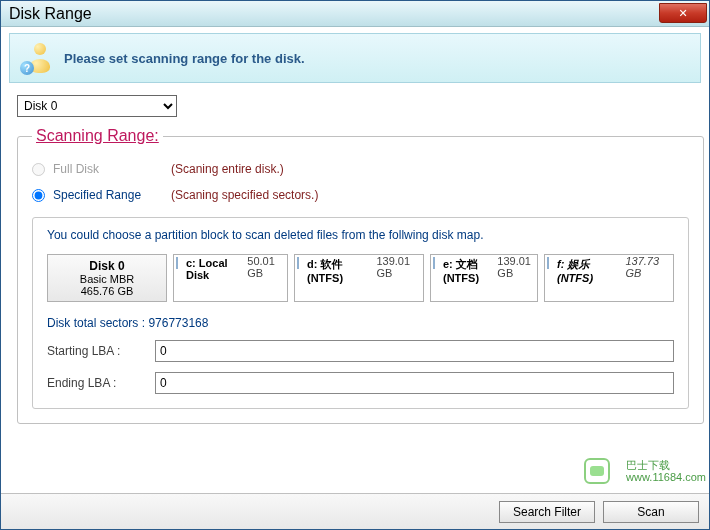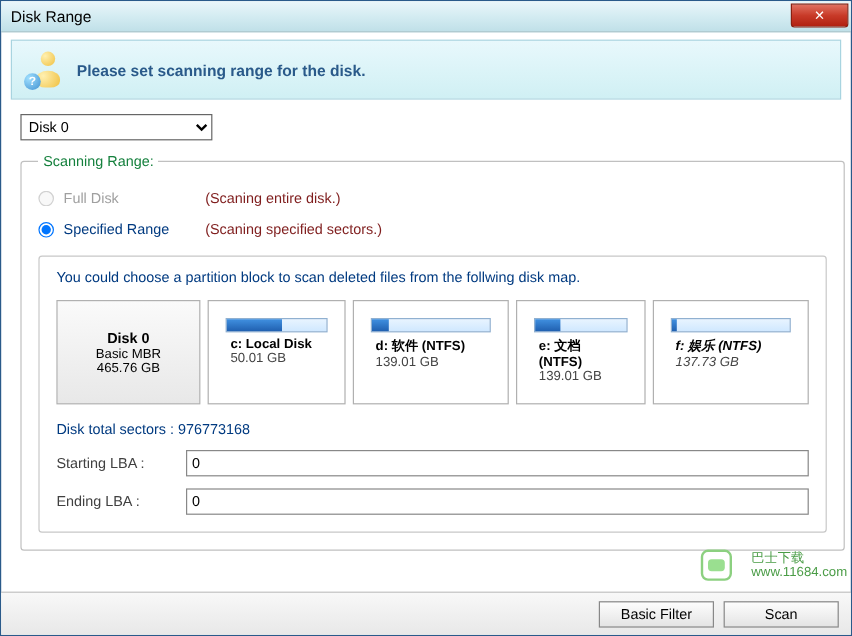--- a/index.html
+++ b/index.html
@@ -21,21 +21,21 @@
 }
 .titlebar {
   height: 26px;
   background: linear-gradient(to bottom, #eaf6fa 0%, #d4ecf2 50%, #c0e0e8 100%);
   display: flex;
   align-items: center;
   padding: 0 0 0 8px;
   border-bottom: 1px solid #a0c0c8;
   position: relative;
 }
-.titlebar-title { color: #000; font-size: 13px; }
+.titlebar-title { color: #000; font-size: 16px; }
 .close-btn {
   position: absolute;
   right: 2px;
   top: 2px;
   width: 48px;
   height: 20px;
   background: linear-gradient(to bottom, #e07060 0%, #c83a28 50%, #b02010 100%);
   border: 1px solid #8a2010;
   border-radius: 0 0 3px 3px;
   color: #fff;
@@ -101,23 +101,24 @@
   padding: 0 2px;
   background: #fff;
 }
 fieldset.range {
   margin-top: 10px;
   border: 1px solid #c0c0c0;
   border-radius: 3px;
   padding: 10px 14px 14px 14px;
 }
 fieldset.range > legend {
-  font-size: 12px;
-  color: #15803d;
+  font-size: 16px;
+  color: #be185d;
   padding: 0 4px;
+  text-decoration: underline;
 }
 .radio-row {
   display: flex;
   align-items: center;
   height: 24px;
   margin: 2px 0;
   gap: 8px;
 }
 .radio-row span.lbl { width: 110px; color: #003a80; }
 .radio-row span.hint { color: #7f1d1d; }
@@ -142,24 +143,24 @@
   background: linear-gradient(to bottom, #fafafa 0%, #e8e8e8 100%);
   padding: 4px 8px;
   text-align: center;
   font-size: 11px;
   display:flex;flex-direction:column;justify-content:center;
 }
 .disk-header .dh-name { font-weight: bold; font-size: 12px; }
 .partition {
   border: 1px solid #b0b0b0;
   background: #fff;
-  padding: 12px;
+  padding: 0;
   font-size: 11px;
   text-align: left;
-  display:flex;flex-direction:column;
+  display:flex;flex-direction:row;justify-content:space-between;
 }
 .partition .bar {
   height: 12px;
   background: linear-gradient(to bottom, #e8f4ff, #d0e8ff);
   margin: 2px;
   position: relative;
   border: 1px solid #90b0d0;
 }
 .partition .bar .fill {
   position: absolute; left:0; top:0; bottom:0;
@@ -317,21 +318,21 @@
         </div>
         <div class="lba-row">
           <span class="lba-lab">Ending LBA :</span>
           <input type="text" value="0" style="">
         </div>
       </div>
     </fieldset>
   </div>
 
   <div class="footer">
-    <button>Basic Filter</button>
+    <button>Search Filter</button>
     <button>Scan</button>
   </div>
 </div>
 
 <div class="watermark">
   <div class="wlogo"></div>
   <div class="wtext">
     <span>巴士下载</span>
     <span>www.11684.com</span>
   </div>

